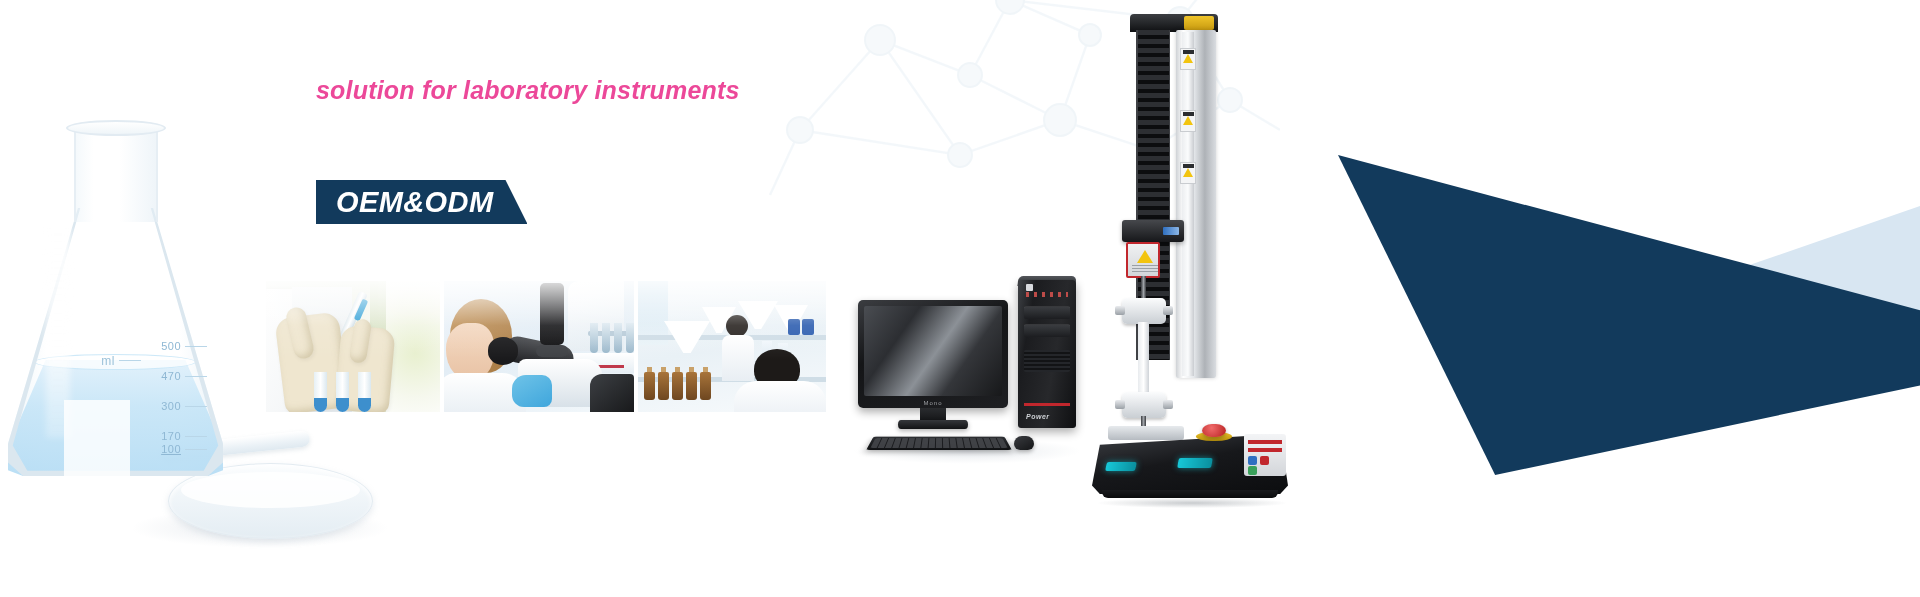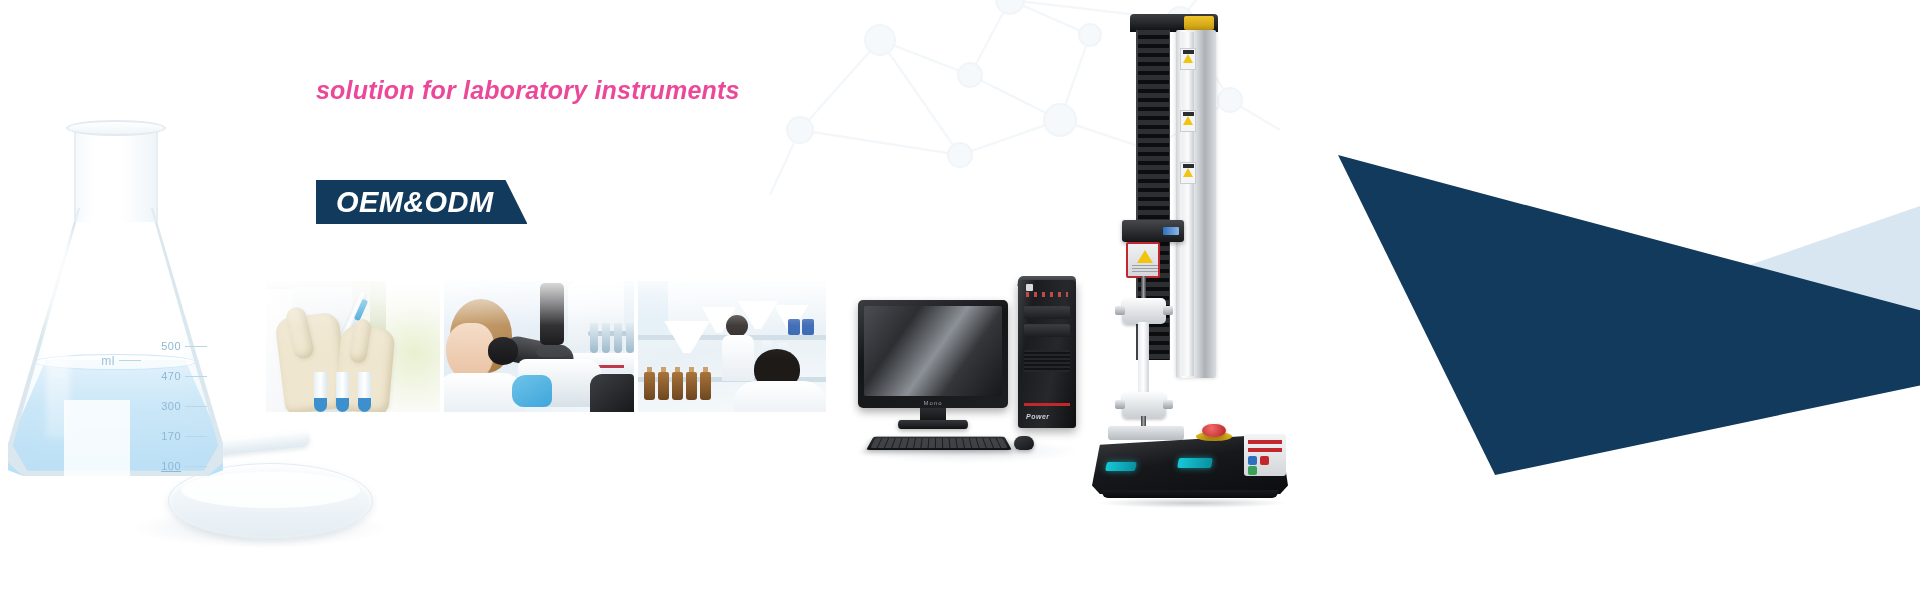--- a/index.html
+++ b/index.html
@@ -445,21 +445,21 @@
       <div class="flask-liquid-top"></div>
       <div class="flask-outline"></div>
       <div class="flask-neck"></div>
       <div class="flask-lip"></div>
       <div class="flask-highlight"></div>
       <div class="flask-label"></div>
       <div class="grad" style="top:232px;">500</div>
       <div class="grad" style="top:262px;">470</div>
       <div class="grad" style="top:292px;">300</div>
       <div class="grad" style="top:322px;">170</div>
-      <div class="grad" style="top:352px;text-decoration:underline;">100</div>
+      <div class="grad" style="top:335px;text-decoration:underline;">100</div>
       <div class="grad" style="top:246px;right:108px;font-size:12px;color:#9cc2da;">ml</div>
     </div>
   </div>
 
   <div class="headline">
     <div class="line2">solution for laboratory instruments</div>
     <div class="oem-banner">
       <span class="oem-text">OEM&amp;ODM</span>
     </div>
   </div>

